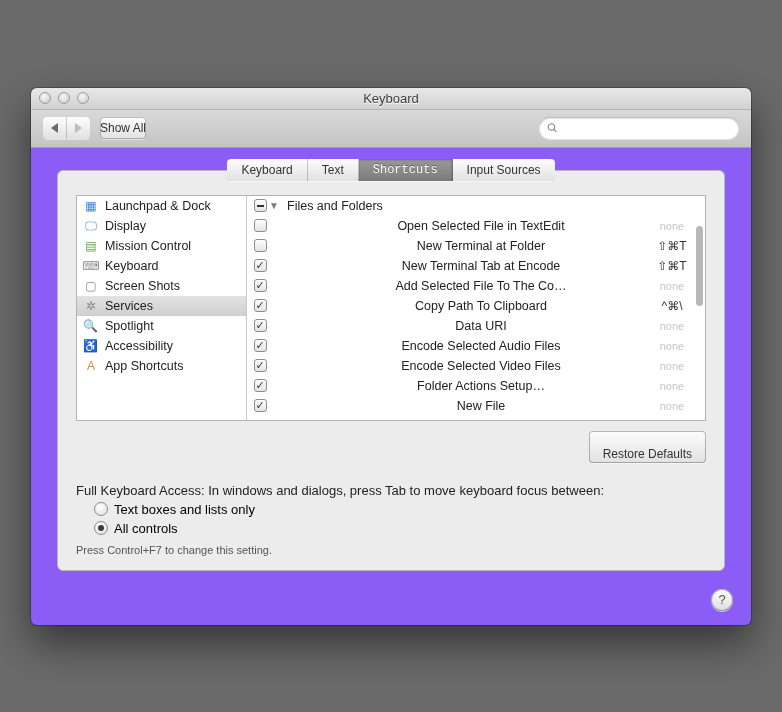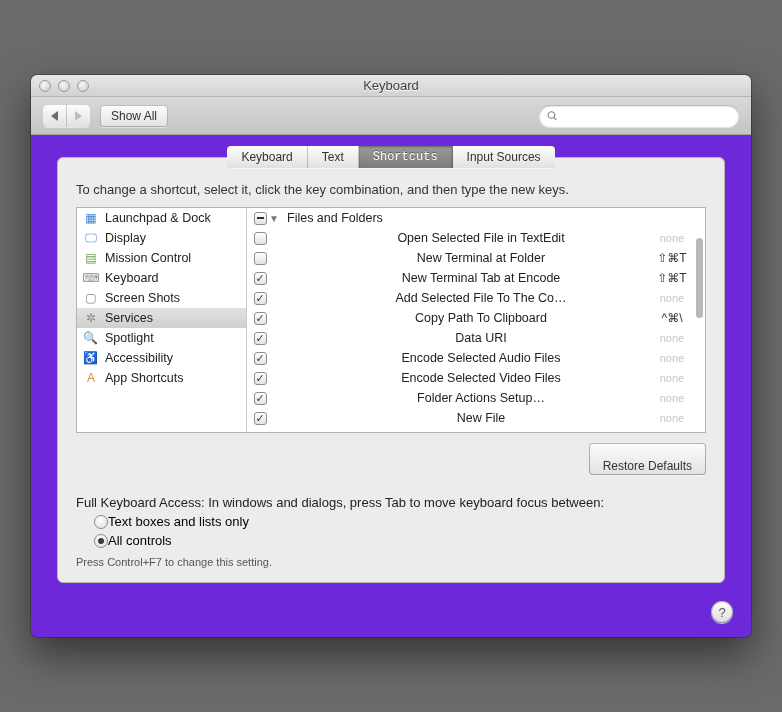--- a/index.html
+++ b/index.html
@@ -8,21 +8,21 @@
     font-size: 13px;
     background: #6a6a6a;
     display: flex;
     justify-content: center;
     align-items: center;
     width: 782px;
     height: 712px;
   }
   .window {
     width: 720px;
-    background: #6d28d9;
+    background: #8b5cf6;
     border-radius: 6px;
     box-shadow: 0 18px 40px rgba(0,0,0,0.5), 0 0 0 1px rgba(0,0,0,0.25);
     overflow: hidden;
   }
   
   .titlebar {
     height: 22px;
     background: linear-gradient(#e8e8e8, #d2d2d2);
     border-bottom: 1px solid #b5b5b5;
     display: flex;
@@ -72,21 +72,21 @@
     border-top: 5px solid transparent;
     border-bottom: 5px solid transparent;
   }
   .arrow.left { border-right: 7px solid #6a6a6a; }
   .arrow.right { border-left: 7px solid #bdbdbd; }
   .pillbtn {
     height: 22px;
     border-radius: 4px;
     background: linear-gradient(#fdfdfd, #e1e1e1);
     box-shadow: 0 1px 0 rgba(255,255,255,0.5), inset 0 0 0 1px rgba(0,0,0,0.25);
-    padding: 0 11px;
+    padding: 0 0;
     font-size: 12px;
     color: #333;
     border: none;
     cursor: default;
   }
   .spacer { flex: 1; }
   .search {
     display: flex; align-items: center;
     height: 22px; width: 200px;
     border-radius: 11px;
@@ -237,20 +237,21 @@
     border: none;
     cursor: default;
     margin-left: 24px;
   }
   .fka {
     margin-top: 20px;
     font-size: 13px; color: #222;
   }
   .radiorow {
     display: flex; align-items: center;
+    gap: 6px;
     margin-top: 4px; margin-left: 18px;
     font-size: 13px;
   }
   .radio {
     width: 14px; height: 14px;
     border-radius: 50%;
     border: 1px solid #8a8a8a;
     background: radial-gradient(circle at 40% 35%, #fff, #dcdcdc);
     display: flex; align-items: center; justify-content: center;
   }
@@ -313,21 +314,20 @@
     <div class="tabbox">
       <div class="tabs">
         <div class="tabrow" id="tabrow">
             <div class="tab">Keyboard</div>
             <div class="tab">Text</div>
             <div class="tab active">Shortcuts</div>
             <div class="tab">Input Sources</div>
           </div>
       </div>
 
-      <div class="instruct">To change a shortcut, select it, click the key combination, and then type the new keys.</div>
 
       <div class="split">
         <div class="sidebar" id="sidebar">
             <div class="sideitem">
               <span class="ico" style="color: rgb(59, 130, 214);">▦</span>
               <span>Launchpad &amp; Dock</span>
             </div>
             <div class="sideitem">
               <span class="ico" style="color: rgb(74, 144, 217);">🖵</span>
               <span>Display</span>

